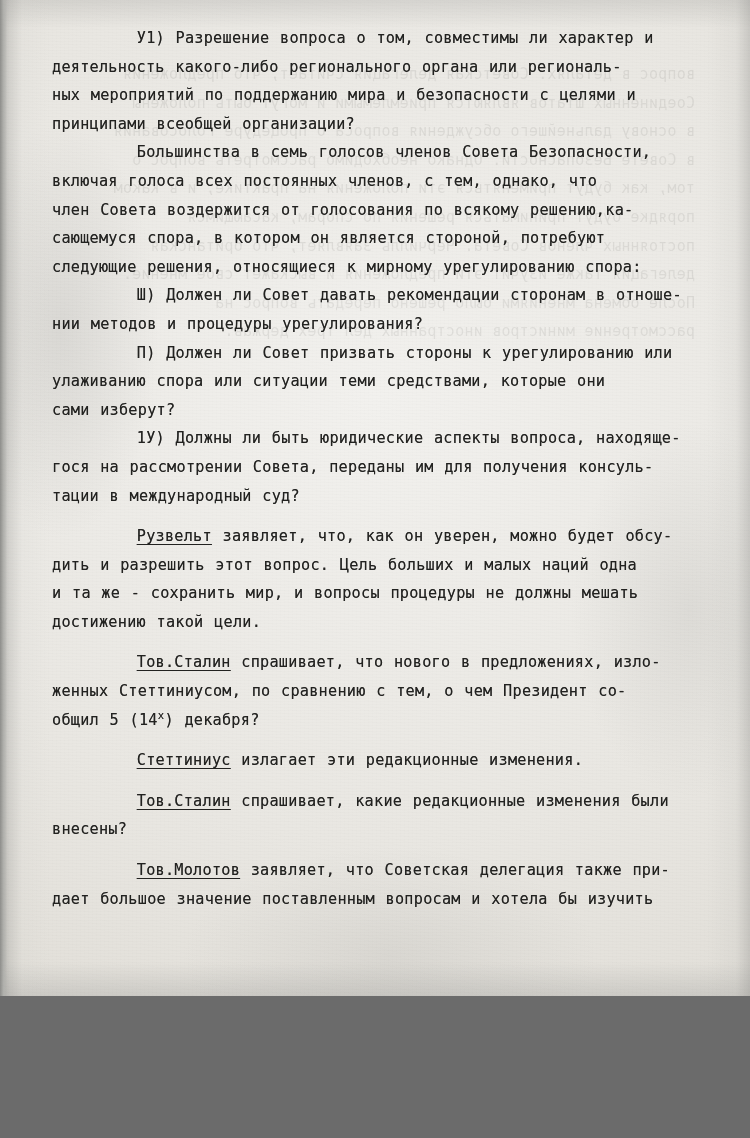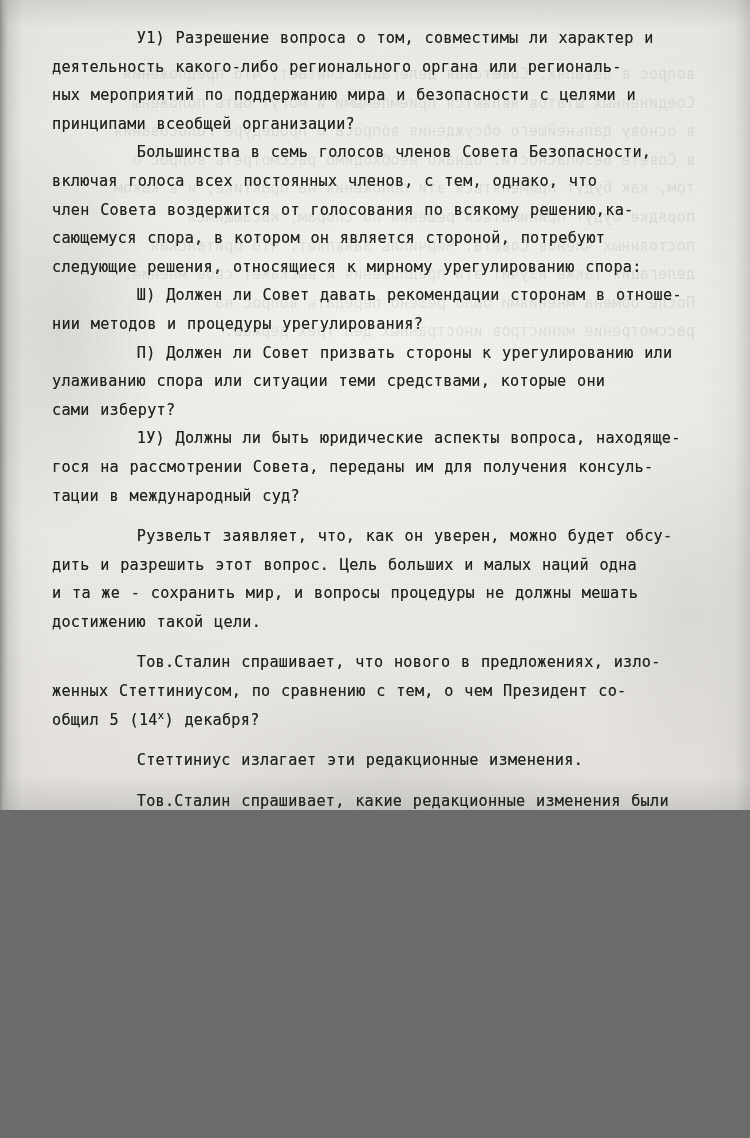--- a/index.html
+++ b/index.html
@@ -5,21 +5,21 @@
 <style>
   html, body {
     margin: 0;
     padding: 0;
     background: #6b6b6b;
   }
 
   .page {
     position: relative;
     width: 750px;
-    height: 810px;
+    height: 996px;
     overflow: hidden;
     background: #e9e8e4;
     font-family: "DejaVu Sans Mono", "Liberation Mono", monospace;
     color: #1b1b1b;
     box-sizing: border-box;
   }
 
   
   .paper-base {
     position: absolute;
@@ -95,20 +95,21 @@
     white-space: pre-wrap;
   }
   .para.gap { margin-top: 12px; }
 
   
   .body-text, .footnote {
     text-shadow: 0 0 .45px rgba(25,25,25,0.55);
   }
 
   .u {
+    text-decoration: underline;
     text-underline-offset: 2.5px;
     text-decoration-thickness: 1.2px;
   }
 
   sup.supx {
     font-size: 0.70em;
     vertical-align: super;
     line-height: 0;
   }
 

